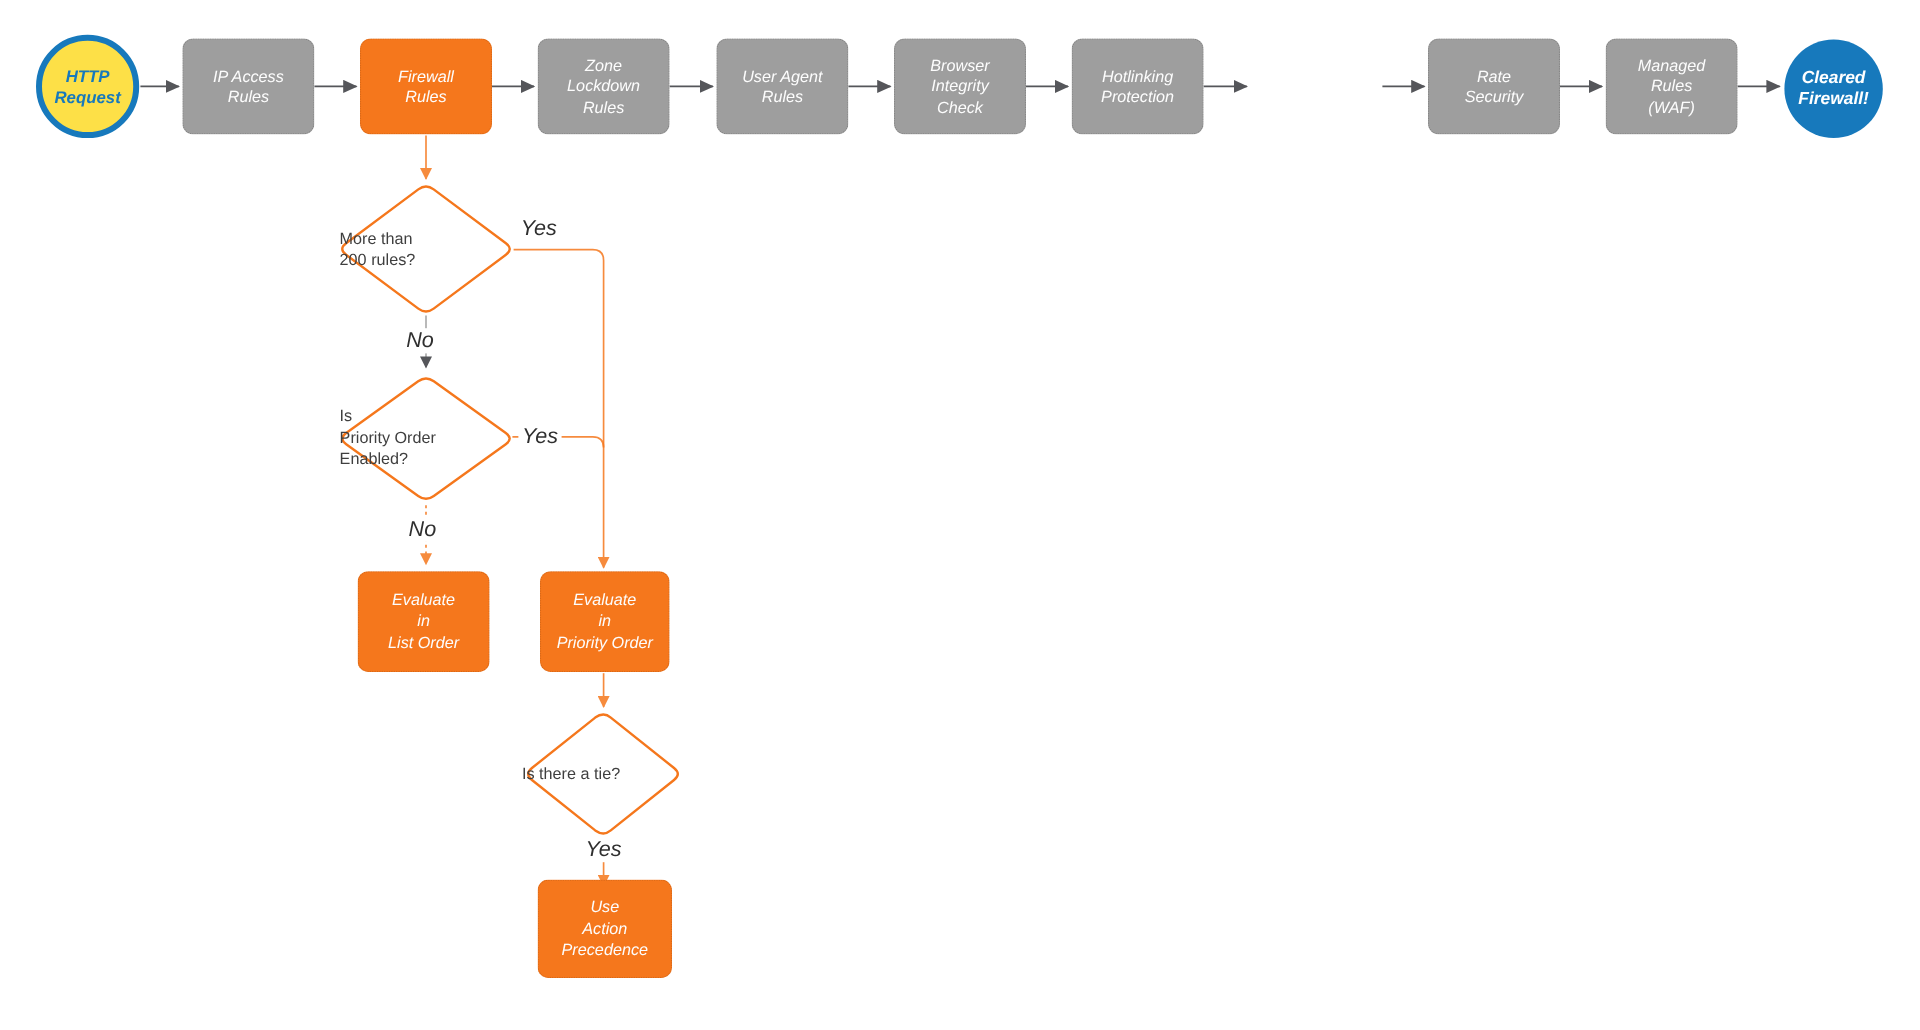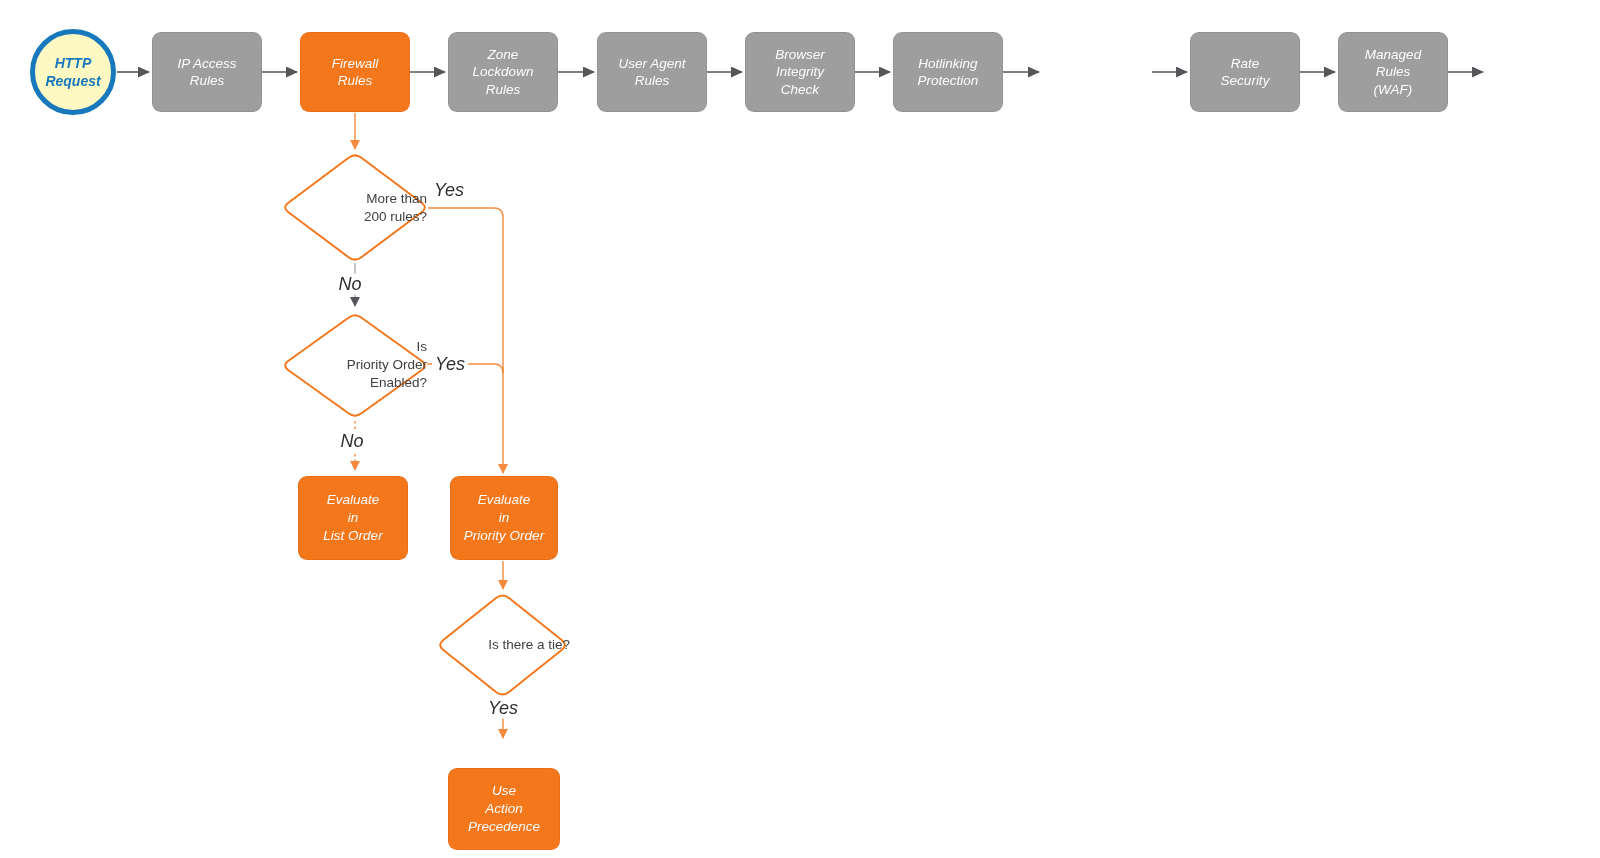--- a/index.html
+++ b/index.html
@@ -31,25 +31,25 @@
     display:flex; align-items:center; justify-content:center; text-align:center;
     color:var(--text_light,#FDFDFD); font-style:italic; font-size:13.5px; line-height:18px;
     white-space:pre-line;
   }
   .circle {
     position:absolute; border-radius:50%; box-sizing:border-box;
     display:flex; align-items:center; justify-content:center; text-align:center;
     font-weight:bold; font-style:italic; font-size:14px; line-height:18px; white-space:pre-line;
   }
   .circle.start { left:30px; top:29px; width:86px; height:86px;
-    border:5px solid var(--blue,#1779BC); background:#fef9c3; color:var(--blue,#1779BC); }
+    border:5px solid var(--blue,#1779BC); background:#fde047; color:var(--blue,#1779BC); }
   .circle.end { left:1487px; top:33px; width:82px; height:82px;
     background:var(--blue,#1779BC); color:#ffffff; font-size:14.5px; }
   .dlabel {
-    position:absolute; text-align:right; font-size:13.5px; line-height:18px;
+    position:absolute; text-align:left; font-size:13.5px; line-height:18px;
     color:var(--text_dark,#3F3F3F); white-space:pre-line;
   }
   .elabel {
     position:absolute; transform:translate(-50%,-50%);
     font-style:italic; font-size:18px; color:#2F2F2F; background:#ffffff; padding:0 3px;
   }
 </style>
 </head>
 <body>
 
@@ -87,20 +87,22 @@
     <path class="edge-thin" marker-end="url(#mOrange)" d="M503,561 V589"></path>
     <path class="edge-thin" marker-end="url(#mOrange)" d="M503,716 V738"></path>
 
     <path class="diamond" d="M361.4,157.8 L421.6,202.7 Q428,207.5 421.6,212.3 L361.4,257.2 Q355,262 348.6,257.2 L288.4,212.3 Q282,207.5 288.4,202.7 L348.6,157.8 Q355,153 361.4,157.8 Z"></path>
     <path class="diamond" d="M361.5,317.7 L421.5,360.8 Q428,365.5 421.5,370.2 L361.5,413.3 Q355,418 348.5,413.3 L288.5,370.2 Q282,365.5 288.5,360.8 L348.5,317.7 Q355,313 361.5,317.7 Z"></path>
     <path class="diamond" d="M509,598 L561.7,640 Q568,645 561.7,650 L509,692 Q503,697 496,692 L443.3,650 Q437,645 443.3,640 L496,598 Q503,593 509,598 Z"></path>
   </svg>
 
   <div class="circle start">HTTP
 Request</div>
+  <div class="circle end">Cleared
+Firewall!</div>
 
   <div class="pbox" style="left:152px">IP Access
 Rules</div>
   <div class="pbox orange" style="left:300px">Firewall
 Rules</div>
   <div class="pbox" style="left:448px">Zone
 Lockdown
 Rules</div>
   <div class="pbox" style="left:597px">User Agent
 Rules</div>
@@ -121,21 +123,21 @@
 Priority Order
 Enabled?</div>
   <div class="dlabel" style="left:435px; top:636px; width:135px">Is there a tie?</div>
 
   <div class="abox" style="left:298px; top:476px; width:110px; height:84px">Evaluate
 in
 List Order</div>
   <div class="abox" style="left:450px; top:476px; width:108px; height:84px">Evaluate
 in
 Priority Order</div>
-  <div class="abox" style="left:448px; top:768px; width:112px; height:82px">Use
+  <div class="abox" style="left:448px; top:733px; width:112px; height:82px">Use
 Action
 Precedence</div>
 
   <div class="elabel" style="left:449px; top:190px">Yes</div>
   <div class="elabel" style="left:350px; top:284px">No</div>
   <div class="elabel" style="left:450px; top:364px">Yes</div>
   <div class="elabel" style="left:352px; top:441px">No</div>
   <div class="elabel" style="left:503px; top:708px">Yes</div>
 
 </div>

